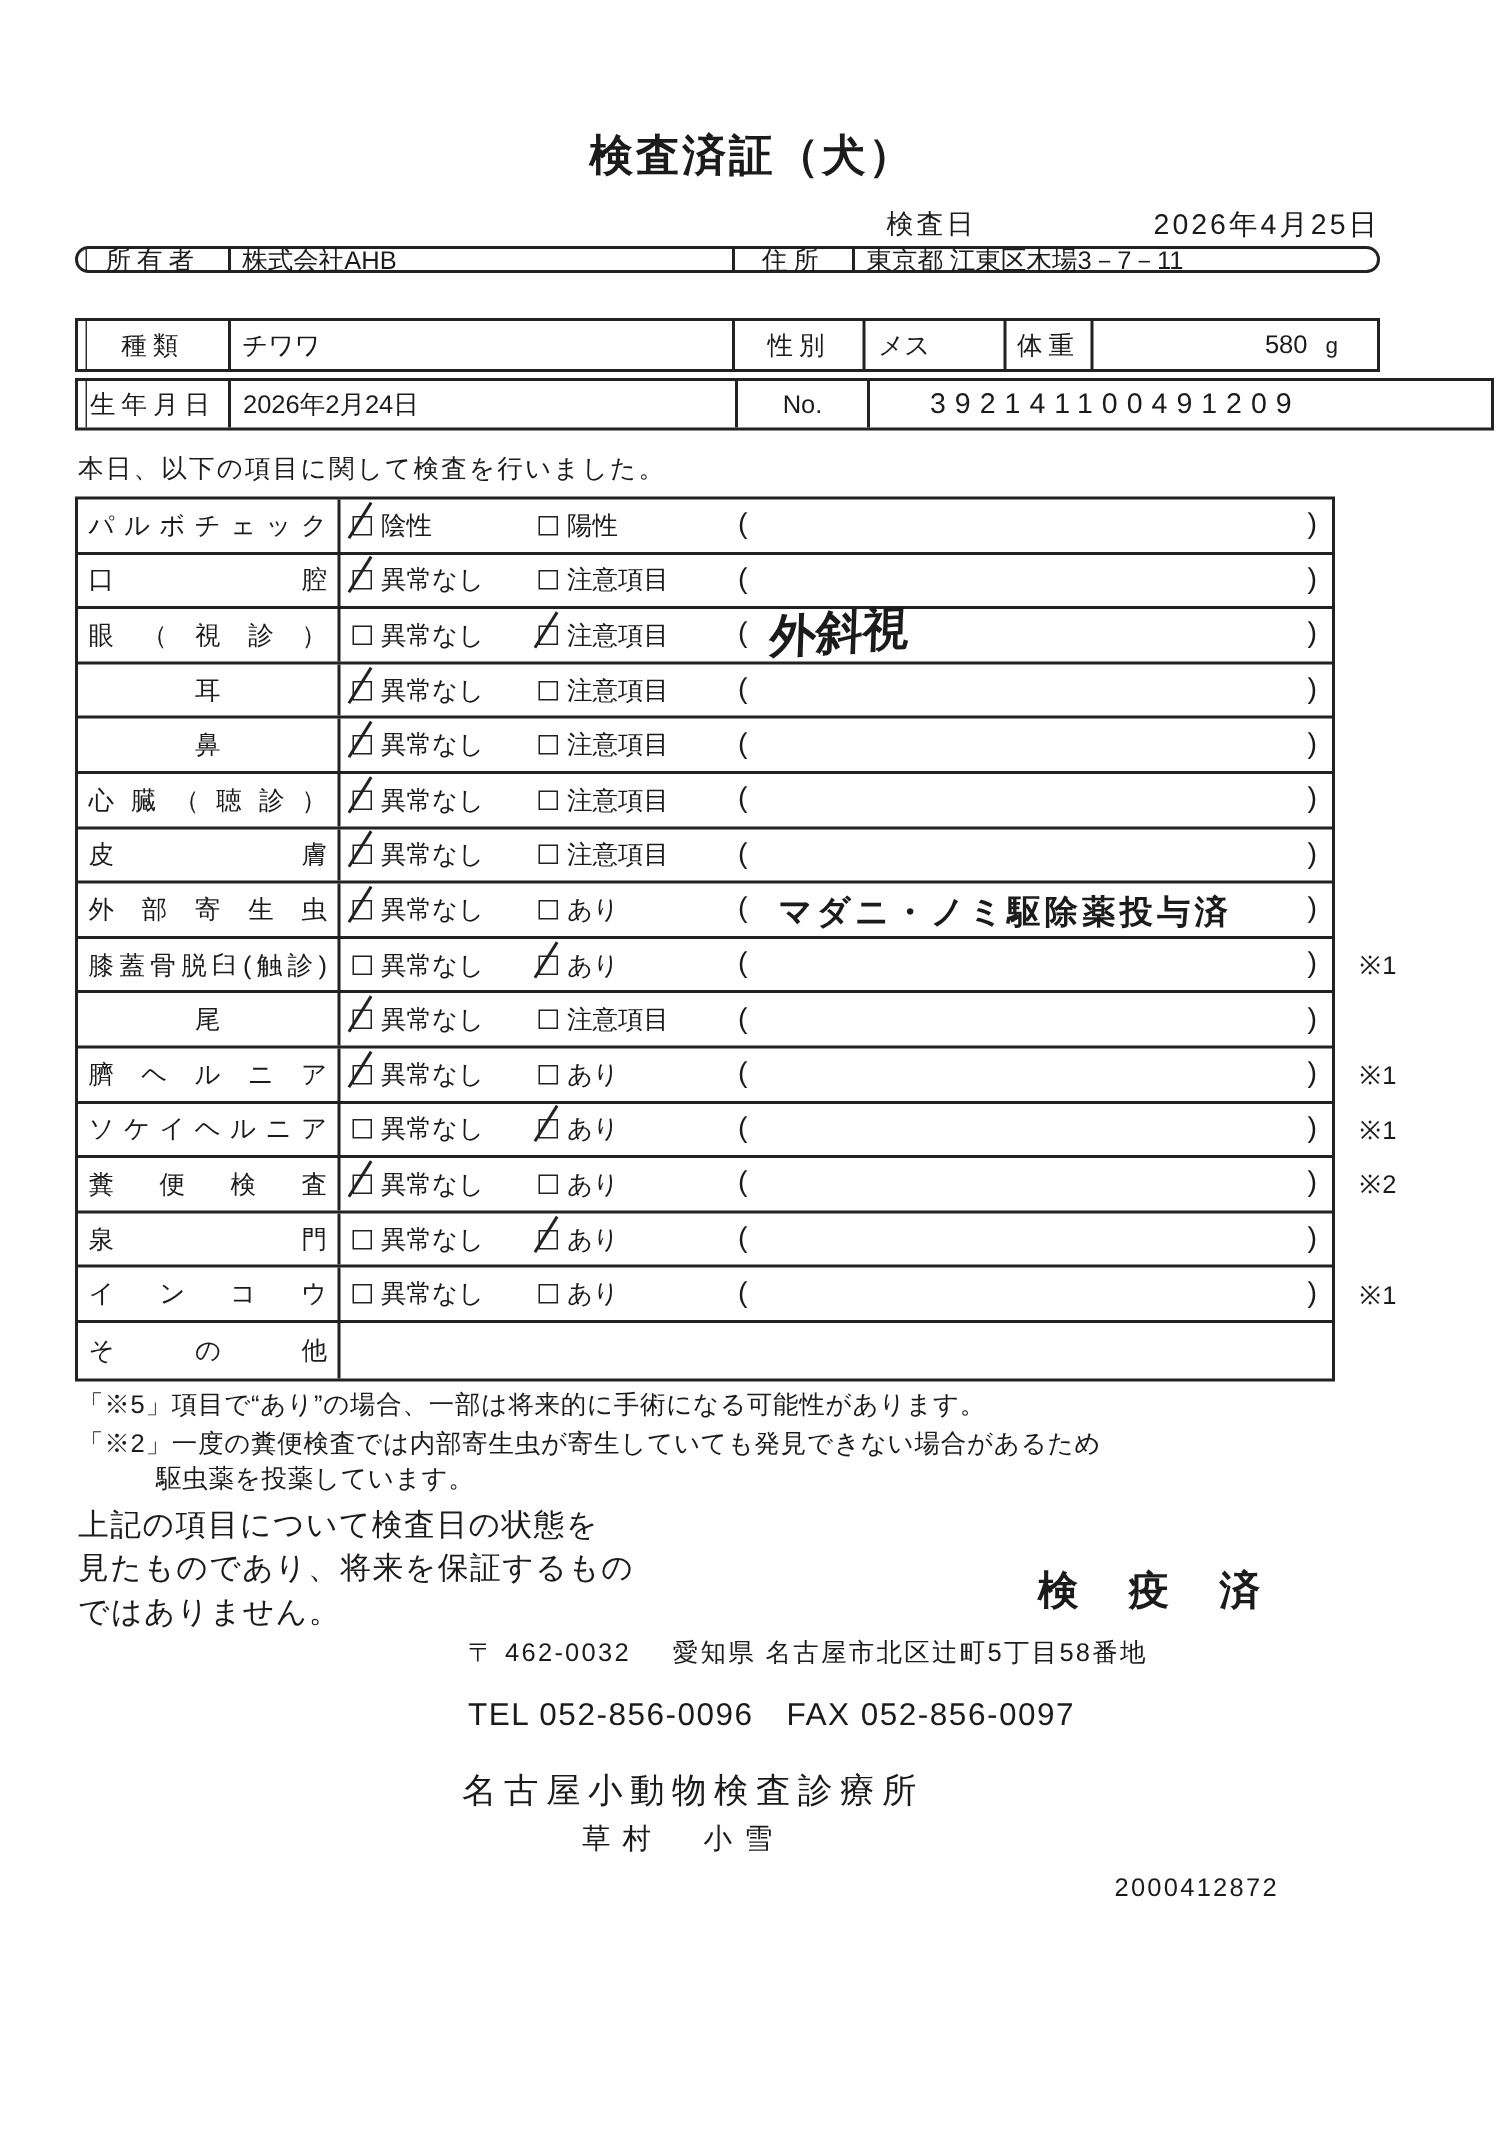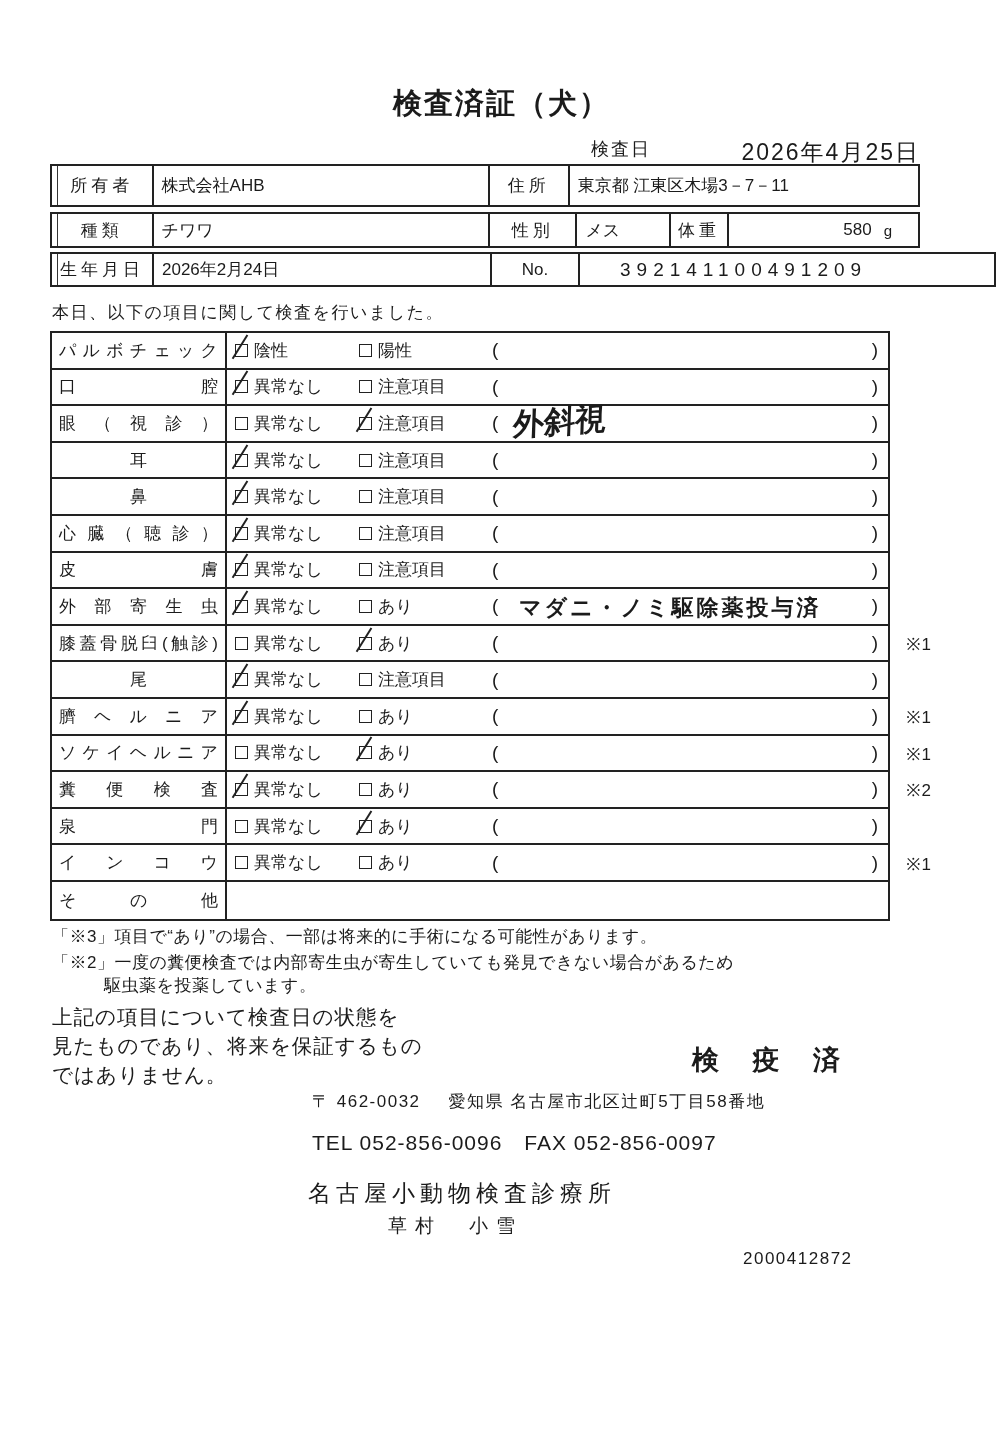--- a/index.html
+++ b/index.html
@@ -18,21 +18,21 @@
   .title {
     position: absolute;
     top: 84px; left: 0; width: 100%;
     text-align: center;
     font-size: 29px;
     font-weight: 700;
     letter-spacing: 2px;
   }
 
   .datelabel { top: 137px; left: 563px; font-size: 18px; letter-spacing: 2px; margin-left: 28px; }
-  .datevalue { top: 137px; right: 83px; font-size: 23px; letter-spacing: 2px; }
+  .datevalue { top: 137px; right: 83px; font-size: 19px; letter-spacing: 2px; }
 
   .hbox {
     position: absolute;
     display: flex;
     border: 2px solid #222;
     background: #fff;
   }
   .cell {
     display: flex;
     align-items: center;
@@ -131,21 +131,21 @@
 </head>
 <body>
 
 <div class="page">
 
   <div class="title">検査済証（犬）</div>
 
   <div class="abs datelabel">検査日</div>
   <div class="abs datevalue">2026年4月25日</div>
 
-  <div class="hbox" style="left:50px;top:164px;width:870px;height:43px;">
+  <div class="hbox" style="left:50px;top:164px;width:870px;height:18px;border-radius:16px;">
     <div class="cell label innerline" style="width:102px">
         <span>所有者</span>
       </div>
     <div class="cell" style="width:338px">
         <span>株式会社AHB</span>
       </div>
     <div class="cell label" style="width:80px">
         <span>住所</span>
       </div>
     <div class="cell last" style="width:350px">
@@ -456,21 +456,21 @@
         <span class="rowmark">※1</span>
       </div>
       <div class="irow">
         <div class="iname">
           <span>その他</span>
         </div>
         <div class="ibody"></div>
       </div>
     </div>
 
-  <div class="abs fn" style="left:52px;top:925px">「※3」項目で“あり”の場合、一部は将来的に手術になる可能性があります。</div>
+  <div class="abs fn" style="left:52px;top:925px">「※5」項目で“あり”の場合、一部は将来的に手術になる可能性があります。</div>
   <div class="abs fn" style="left:52px;top:951px">「※2」一度の糞便検査では内部寄生虫が寄生していても発見できない場合があるため</div>
   <div class="abs fn" style="left:104px;top:974px">駆虫薬を投薬しています。</div>
 
   <div class="abs disc" style="left:52px;top:1002px">
     <div>上記の項目について検査日の状態を</div>
     <div>見たものであり、将来を保証するもの</div>
     <div>ではありません。</div>
   </div>
 
   <div class="abs stamp">検 疫 済</div>

